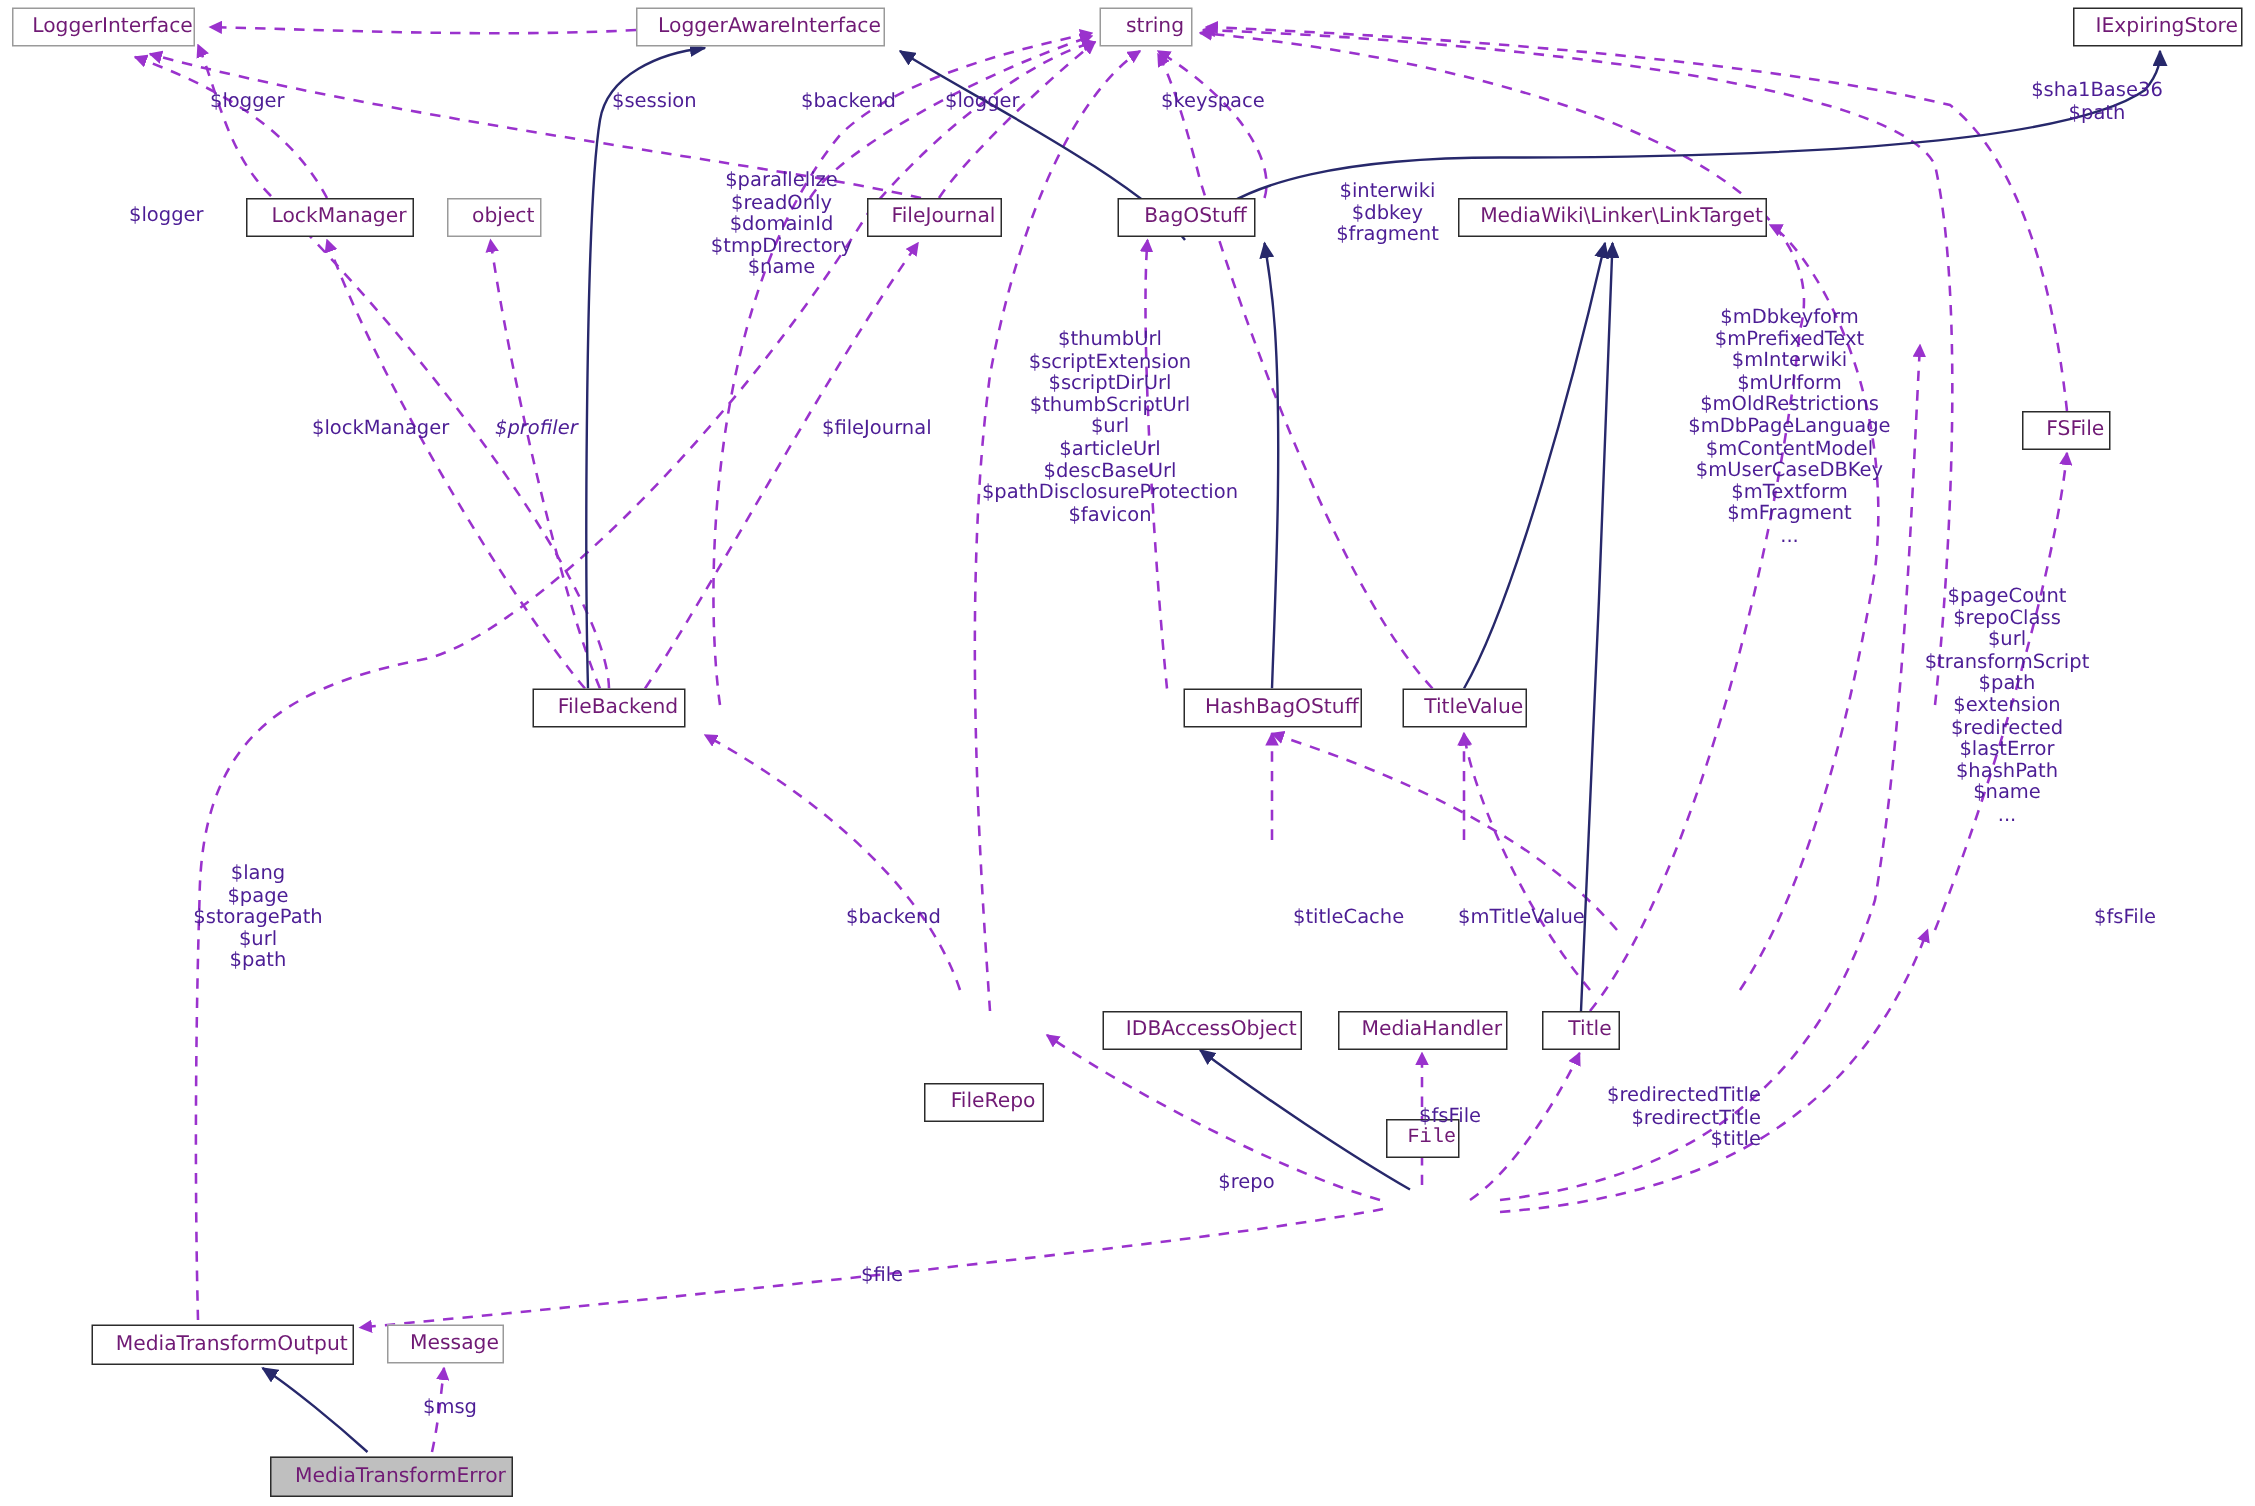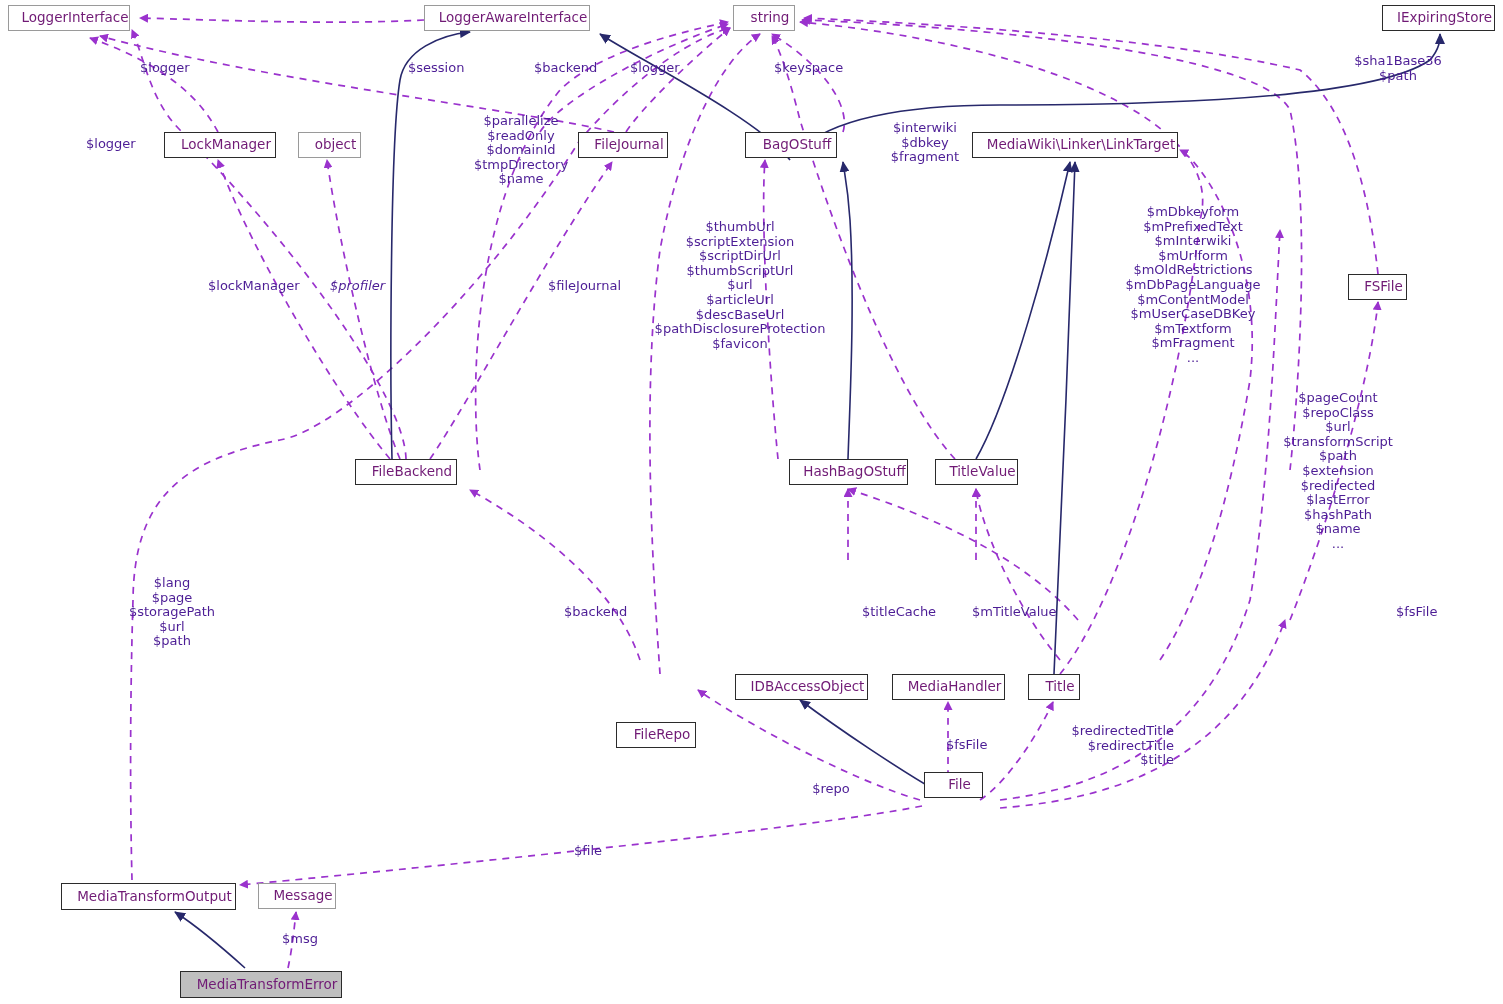--- a/index.html
+++ b/index.html
@@ -86,21 +86,21 @@
       <div class="node solid" style="left: 745px; top: 132px; width: 92px; height: 26px;">BagOStuff</div>
       <div class="node solid" style="left: 972px; top: 132px; width: 206px; height: 26px;">MediaWiki\Linker\LinkTarget</div>
       <div class="node solid" style="left: 1348px; top: 274px; width: 59px; height: 26px;">FSFile</div>
       <div class="node solid" style="left: 355px; top: 459px; width: 102px; height: 26px;">FileBackend</div>
       <div class="node solid" style="left: 789px; top: 459px; width: 119px; height: 26px;">HashBagOStuff</div>
       <div class="node solid" style="left: 935px; top: 459px; width: 83px; height: 26px;">TitleValue</div>
       <div class="node solid" style="left: 616px; top: 674px; width: 80px; height: 26px; margin-top: 48px;">FileRepo</div>
       <div class="node solid" style="left: 735px; top: 674px; width: 133px; height: 26px;">IDBAccessObject</div>
       <div class="node solid" style="left: 892px; top: 674px; width: 113px; height: 26px;">MediaHandler</div>
       <div class="node solid" style="left: 1028px; top: 674px; width: 52px; height: 26px;">Title</div>
-      <div class="node solid" style="left: 924px; top: 772px; width: 59px; height: 26px;">File</div>
+      <div class="node solid" style="left: 924px; top: 746px; width: 49px; height: 26px; font-family: Liberation Mono, monospace;">File</div>
       <div class="node solid" style="left: 61px; top: 883px; width: 175px; height: 27px;">MediaTransformOutput</div>
       <div class="node thin" style="left: 258px; top: 883px; width: 78px; height: 26px;">Message</div>
       <div class="node current" style="left: 180px; top: 971px; width: 162px; height: 27px;">MediaTransformError</div>
     </div>
   <div id="labels">
       <div class="elabel" style="left: 140px; top: 61px; width: 70px; text-align: left;">$logger</div>
       <div class="elabel" style="left: 86px; top: 137px; width: 70px; text-align: left;">$logger</div>
       <div class="elabel" style="left: 408px; top: 61px; width: 78px; text-align: left;">$session</div>
       <div class="elabel" style="left: 534px; top: 61px; width: 82px; text-align: left;">$backend</div>
       <div class="elabel" style="left: 630px; top: 61px; width: 70px; text-align: left;">$logger</div>

